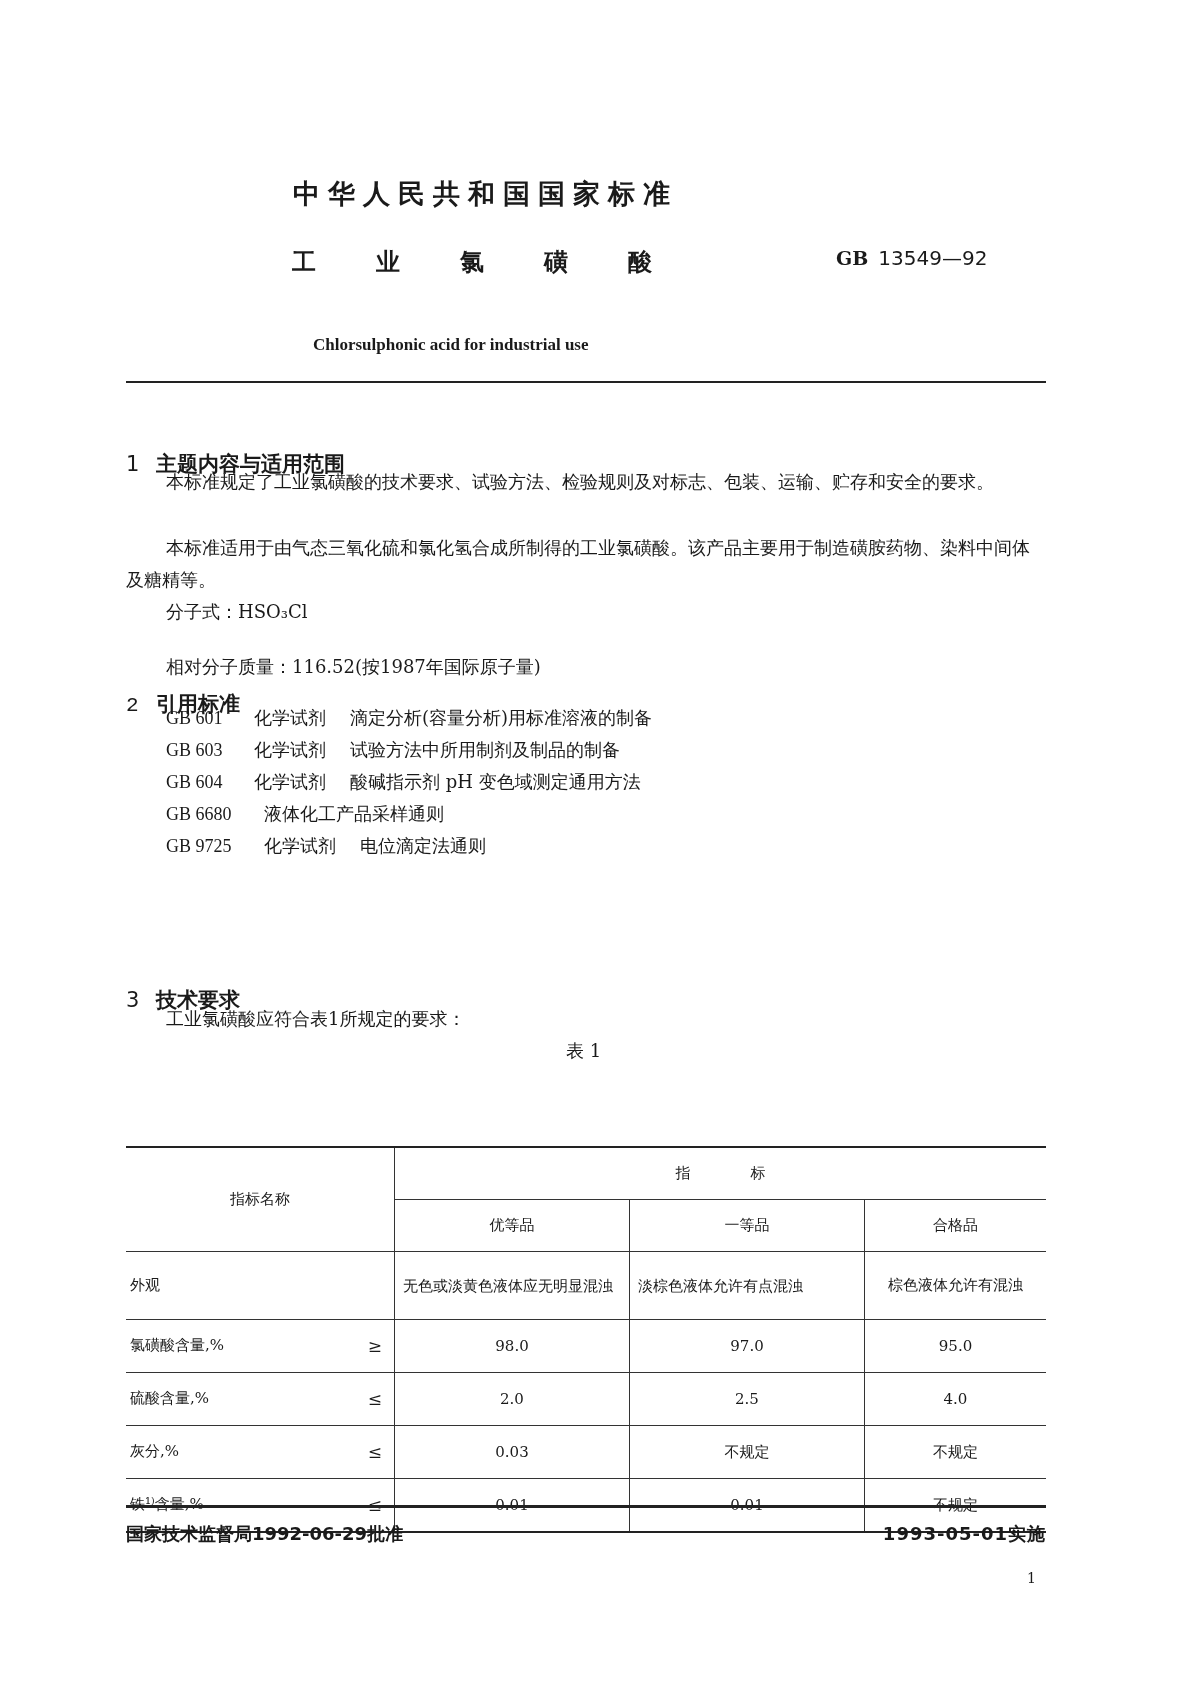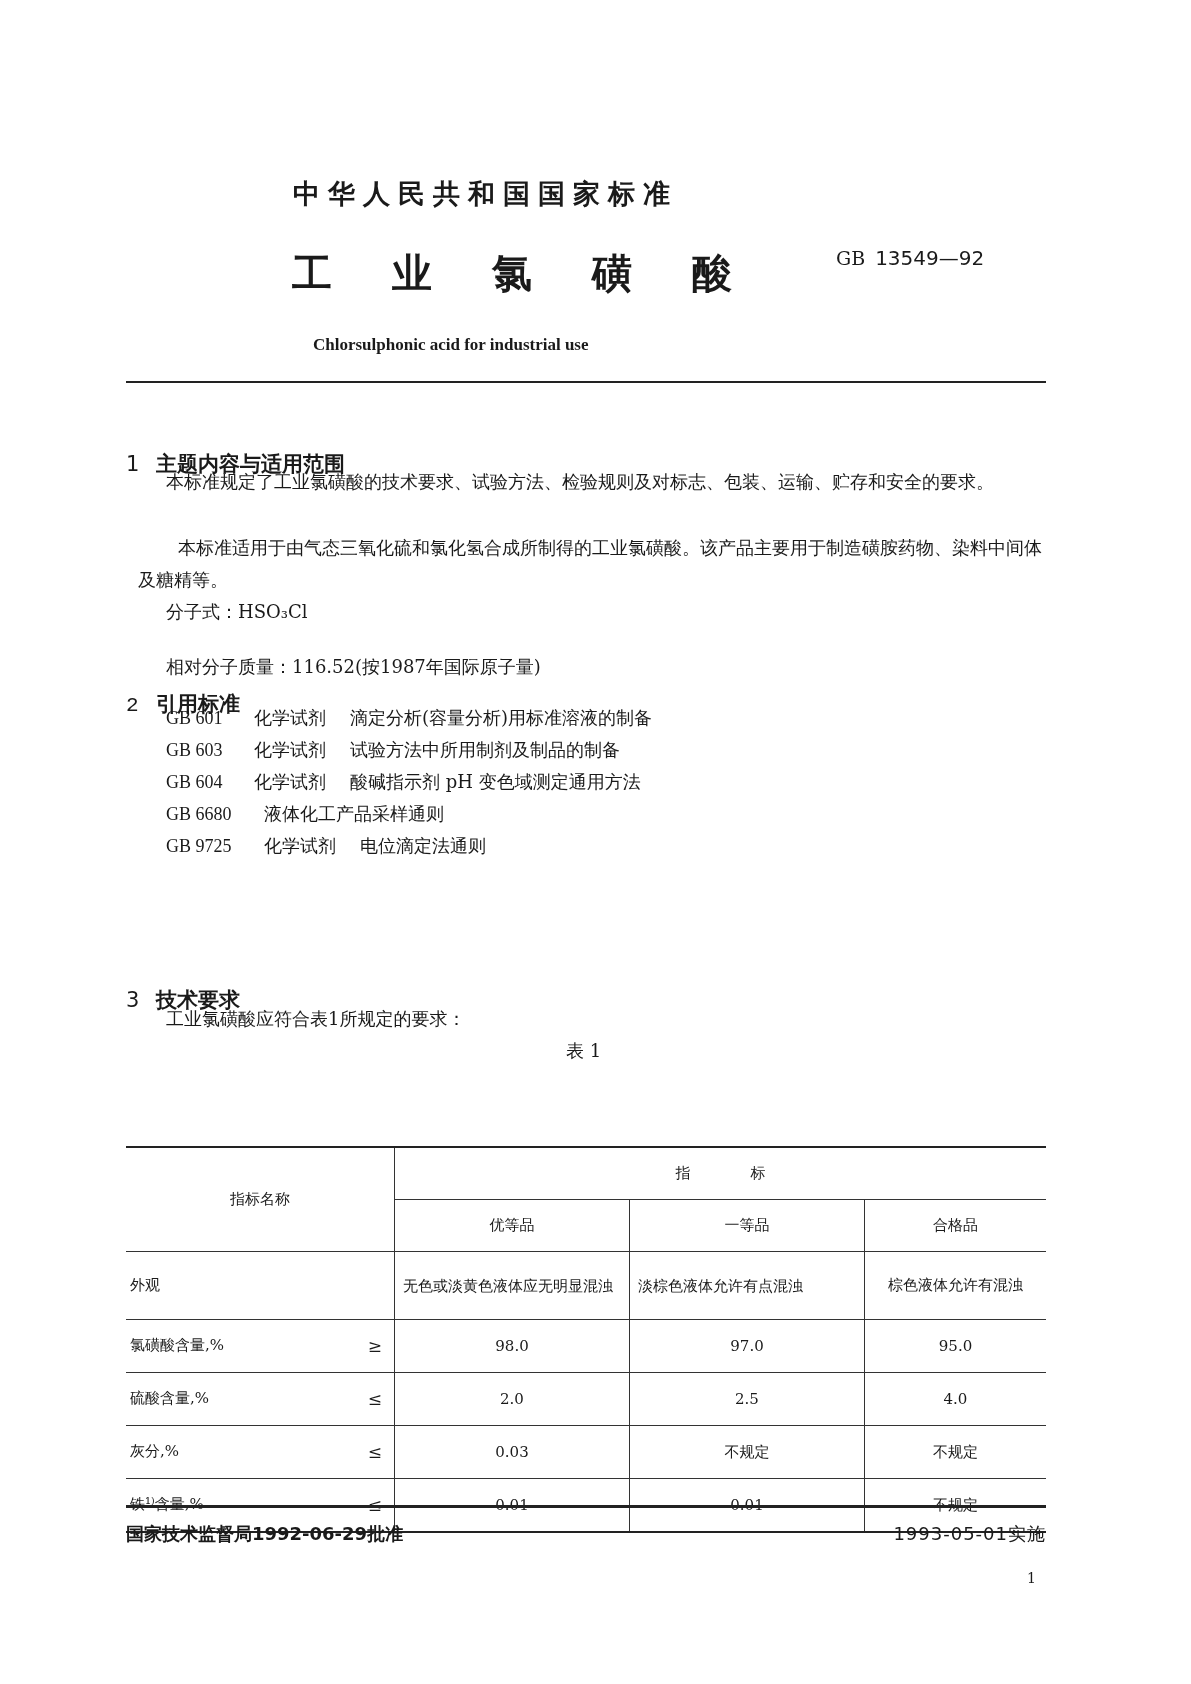--- a/index.html
+++ b/index.html
@@ -2,56 +2,56 @@
 <html><head>
 <meta charset="utf-8">
 <style>
   html, body { margin:0; padding:0; background:#fff; }
   body { width:1191px; height:1684px; position:relative; overflow:hidden;
          font-family:"DejaVu Serif", serif; color:#1a1a1a; }
   .abs { position:absolute; }
   .sans { font-family:"DejaVu Sans", sans-serif; }
   .heading-main { left:293px; top:176px; font-size:27px; font-weight:bold; letter-spacing:8px; }
   .std-no { left:836px; top:246px; font-size:20px; }
-  .std-no b { font-family:"DejaVu Serif", serif; font-weight:normal; margin-right:10px; font-size:19px; }
-  .title-cn { left:292px; top:246px; font-size:40px; font-weight:bold; letter-spacing:60px; }
+  .std-no b { font-family:"DejaVu Serif", serif; font-weight:bold; margin-right:10px; font-size:19px; }
+  .title-cn { left:292px; top:246px; font-size:24px; font-weight:bold; letter-spacing:60px; }
   .title-en { left:313px; top:335px; font-size:17px; font-weight:bold; font-family:"Liberation Serif", serif; }
   .rule { left:126px; width:920px; height:2px; background:#222; }
   .sec { left:126px; font-size:21px; font-weight:bold;margin-top:24px; }
   .sec .num { display:inline-block; width:30px; font-weight:normal; }
   .para { left:126px; width:920px; font-size:18px; line-height:32px; }
   .indent { text-indent:40px; }
   .refs { left:166px; font-size:18px; line-height:32px; }
   .refs .code { display:inline-block; width:88px; font-family:"Liberation Serif", serif; }
   .refs .code.wide { width:98px; }
   .refs .cat { display:inline-block; width:96px; }
   table { position:absolute; left:126px; top:1146px; width:920px; border-collapse:collapse; font-size:15px; }
   td { border-top:1.5px solid #333; text-align:center; vertical-align:middle; padding:16px 8px; }
   td.vl { border-left:1.5px solid #333; }
   tr.top td { border-top:2.5px solid #222; }
   tr.last td { border-bottom:2px solid #222; }
   td.name { text-align:left; padding-left:4px; }
   td.name .op { float:right; padding-right:4px; font-size:17px; }
   td.left { text-align:left; line-height:30px; }
   .footer { left:126px; top:1522px; width:920px; font-size:18px; font-weight:bold; }
-  .footer .r { float:right; font-weight:normal; letter-spacing:1px; }
+  .footer .r { float:right; font-weight:bold; letter-spacing:1px; }
   .page { left:1027px; top:1570px; font-size:14px; }
 </style>
 </head>
 <body>
 
 <div class="abs heading-main sans">中华人民共和国国家标准</div>
 <div class="abs std-no sans"><b>GB</b><span>13549—92</span></div>
 <div class="abs title-cn sans">工业氯磺酸</div>
 <div class="abs title-en">Chlorsulphonic acid for industrial use</div>
 <div class="abs rule" style="top:381px;"></div>
 
 <div class="abs sec sans" style="top:426px;"><span class="num">1</span><span>主题内容与适用范围</span></div>
 <div class="abs para indent" style="top:466px;">本标准规定了工业氯磺酸的技术要求、试验方法、检验规则及对标志、包装、运输、贮存和安全的要求。</div>
-<div class="abs para indent" style="top:532px;margin-left:12px;">本标准适用于由气态三氧化硫和氯化氢合成所制得的工业氯磺酸。该产品主要用于制造磺胺药物、染料中间体及糖精等。</div>
+<div class="abs para indent" style="top:532px;">本标准适用于由气态三氧化硫和氯化氢合成所制得的工业氯磺酸。该产品主要用于制造磺胺药物、染料中间体及糖精等。</div>
 <div class="abs para" style="top:596px;left:166px;"><span>分子式：</span><span>HSO₃Cl</span></div>
 <div class="abs para" style="top:651px;left:166px;"><span>相对分子质量：</span><span>116.52(按1987年国际原子量)</span></div>
 
 <div class="abs sec sans" style="top:666px;font-family:Liberation Mono, monospace;"><span class="num">2</span><span>引用标准</span></div>
 <div class="abs refs" style="top:702px;">
   <div><span class="code">GB 601</span><span class="cat">化学试剂</span><span>滴定分析(容量分析)用标准溶液的制备</span></div>
   <div><span class="code">GB 603</span><span class="cat">化学试剂</span><span>试验方法中所用制剂及制品的制备</span></div>
   <div><span class="code">GB 604</span><span class="cat">化学试剂</span><span>酸碱指示剂 pH 变色域测定通用方法</span></div>
   <div><span class="code wide">GB 6680</span><span>液体化工产品采样通则</span></div>
   <div><span class="code wide">GB 9725</span><span class="cat">化学试剂</span><span>电位滴定法通则</span></div>

